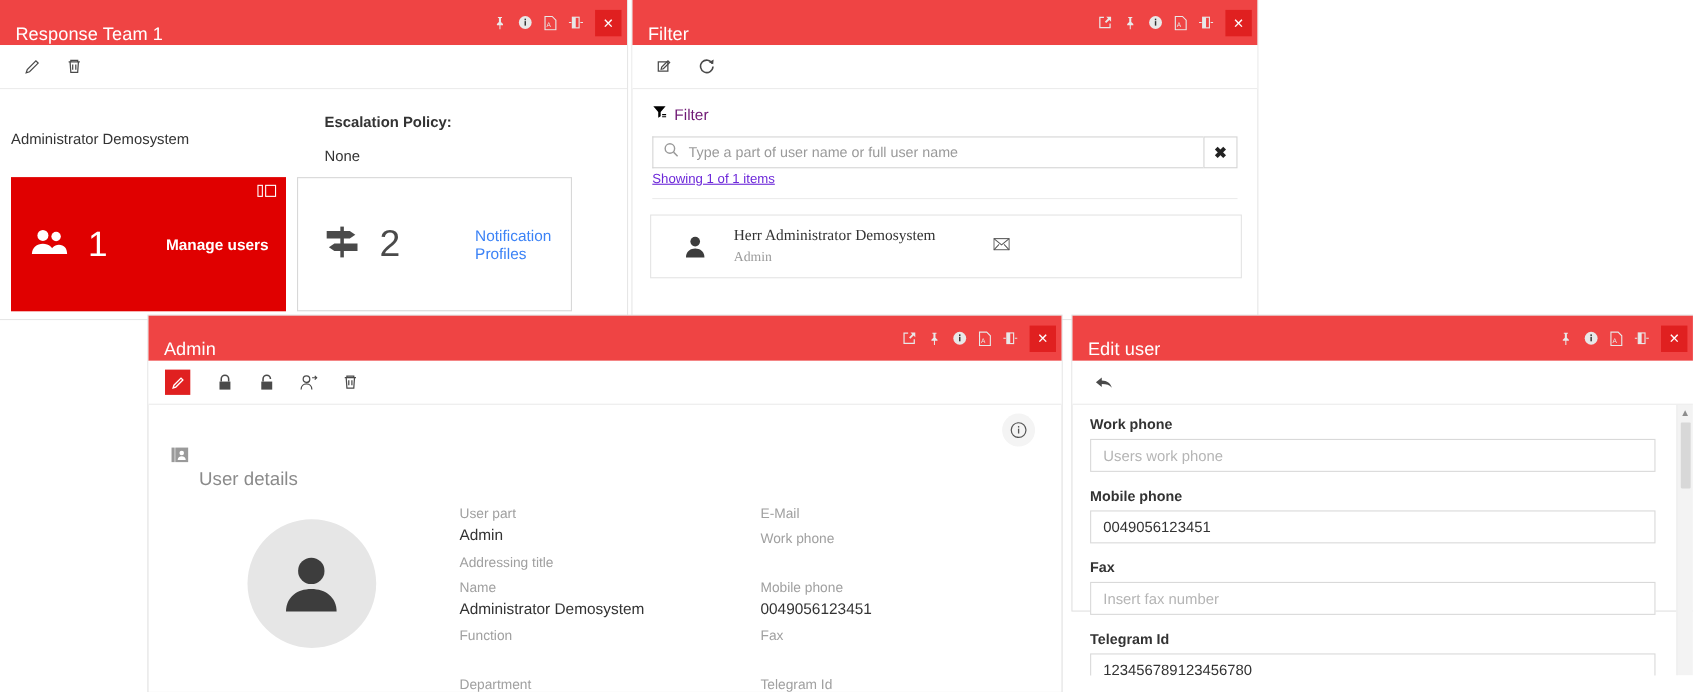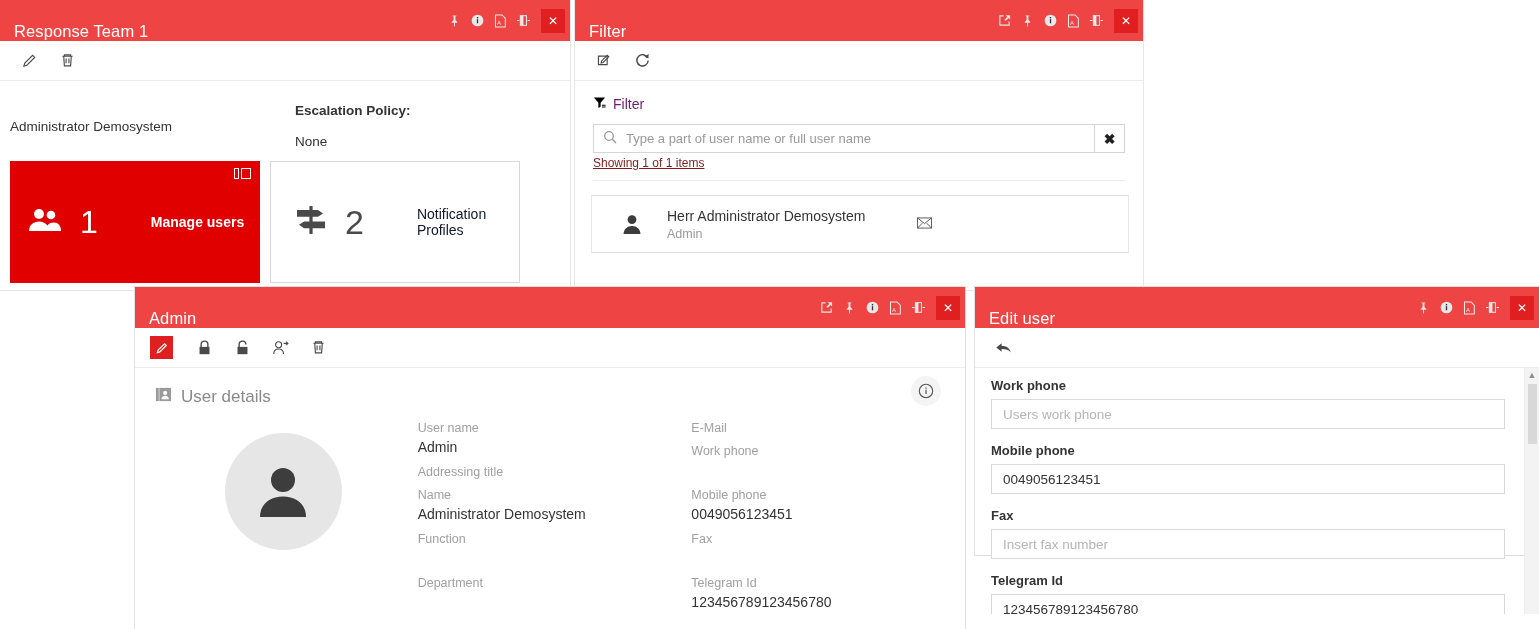--- a/index.html
+++ b/index.html
@@ -63,21 +63,21 @@
   .tile {
     width: 250px; height: 122px; position: relative;
     display: flex; align-items: center; padding-left: 18px;
   }
   .tile-red { background: #e00000; color: #ffffff; }
   .tile-plain { background: #ffffff; border: 1px solid #d8d8d8; color: #4a4a4a; padding-left: 24px;}
   .tile-num { font-size: 32px; font-weight: 300; margin: 0 12px 0 18px; line-height: 1; }
   .tile-txt { font-size: 14px; padding-left: 41px; }
   .tile-red .tile-txt { font-weight: bold; }
   .tile-plain .tile-num { color: #4a4a4a; font-size: 34px; }
-  .tile-plain .tile-txt { color: #0f172a; }
+  .tile-plain .tile-txt { color: #3b82f6; margin-left: 15px; }
   .tile-corner {
     position: absolute; right: 9px; top: 7px;
     display: flex; gap: 2px;
   }
   .tile-corner i { display:block; width: 5px; height: 11px; border: 1.5px solid #fff; }
   .tile-corner i.wide { width: 10px; }
 
   
   #win-users { left: 575px; top: 0; width: 568px; height: 290px;
                box-shadow: 0 0 0 1px #e6e6e6; }
@@ -94,42 +94,42 @@
     font-size: 13px; color: #333; font-family: "Liberation Sans", sans-serif;
     background: transparent;
   }
   .search-box input::placeholder { color: #9a9a9a; }
   .search-clear {
     width: 31px; height: 29px; border: 1px solid #d5d5d5; background: #fff;
     display: flex; align-items: center; justify-content: center;
     font-size: 14px; color: #222; font-weight: bold;
   }
   .showing {
-    font-size: 12px; color: #7f1d1d; margin-top: 2px; display: inline-block;
+    font-size: 12px; color: #6d28d9; margin-top: 2px; display: inline-block;
   }
   .users-sep { height: 1px; background: #ececec; margin-top: 9px; }
-  .users-list { padding: 14px 14px 0 16px; }
+  .users-list { padding: 14px 14px 0 16px; font-family: Liberation Serif, serif; }
   .user-card {
     border: 1px solid #e4e4e4; height: 58px; display: flex; align-items: center;
     padding: 0 18px; background: #fff;
   }
   .user-av { width: 44px; display: flex; justify-content: center; color:#3c3c3c;}
   .user-names { margin-left: 13px; }
   .user-n1 { font-size: 14px; color: #333; }
   .user-n2 { font-size: 12.5px; color: #9b9b9b; margin-top: 3px; }
   .user-mail { margin-left: 52px; color: #555; }
 
   
   #win-admin { left: 135px; top: 287px; width: 830px; height: 342px;
                box-shadow: 0 0 0 1px #e0e0e0; }
   .ud-head {
     display: flex; align-items: center; gap: 9px;
     padding: 18px 0 0 20px; position: relative;
   }
-  .ud-head-txt { font-size: 17px; color: #8a8a8a; }
+  .ud-head-txt { font-size: 17px; color: #8a8a8a; margin-top: 40px; }
   .info-fab {
     position: absolute; right: 24px; top: 8px;
     width: 30px; height: 30px; border-radius: 50%;
     background: #f4f4f4; display: flex; align-items: center; justify-content: center;
     color: #555;
   }
   .ud-body { display: flex; padding: 14px 0 0 14px; }
   .ud-avatar-wrap { width: 270px; display: flex; justify-content: center; padding-top: 12px; }
   .ud-avatar {
     width: 117px; height: 117px; border-radius: 50%;
@@ -443,21 +443,21 @@
       <div class="ud-avatar-wrap">
         <div class="ud-avatar">
           <svg width="56" height="58" viewBox="0 0 56 58">
               <circle cx="28" cy="17" r="12" fill="#3d3d3d"></circle>
               <path d="M5 54c0-13 10-20.5 23-20.5S51 41 51 54z" fill="#3d3d3d"></path>
             </svg>
         </div>
       </div>
 
       <div class="ud-col">
-        <div class="fld-lbl">User name</div>
+        <div class="fld-lbl">User part</div>
         <div class="fld-val">Admin</div>
         <div class="fld-lbl">Addressing title</div>
         <div class="fld-lbl">Name</div>
         <div class="fld-val">Administrator Demosystem</div>
         <div class="fld-lbl">Function</div>
         <div class="fld-val blank"></div>
         <div class="fld-lbl">Department</div>
         <div class="fld-val blank"></div>
       </div>
 

